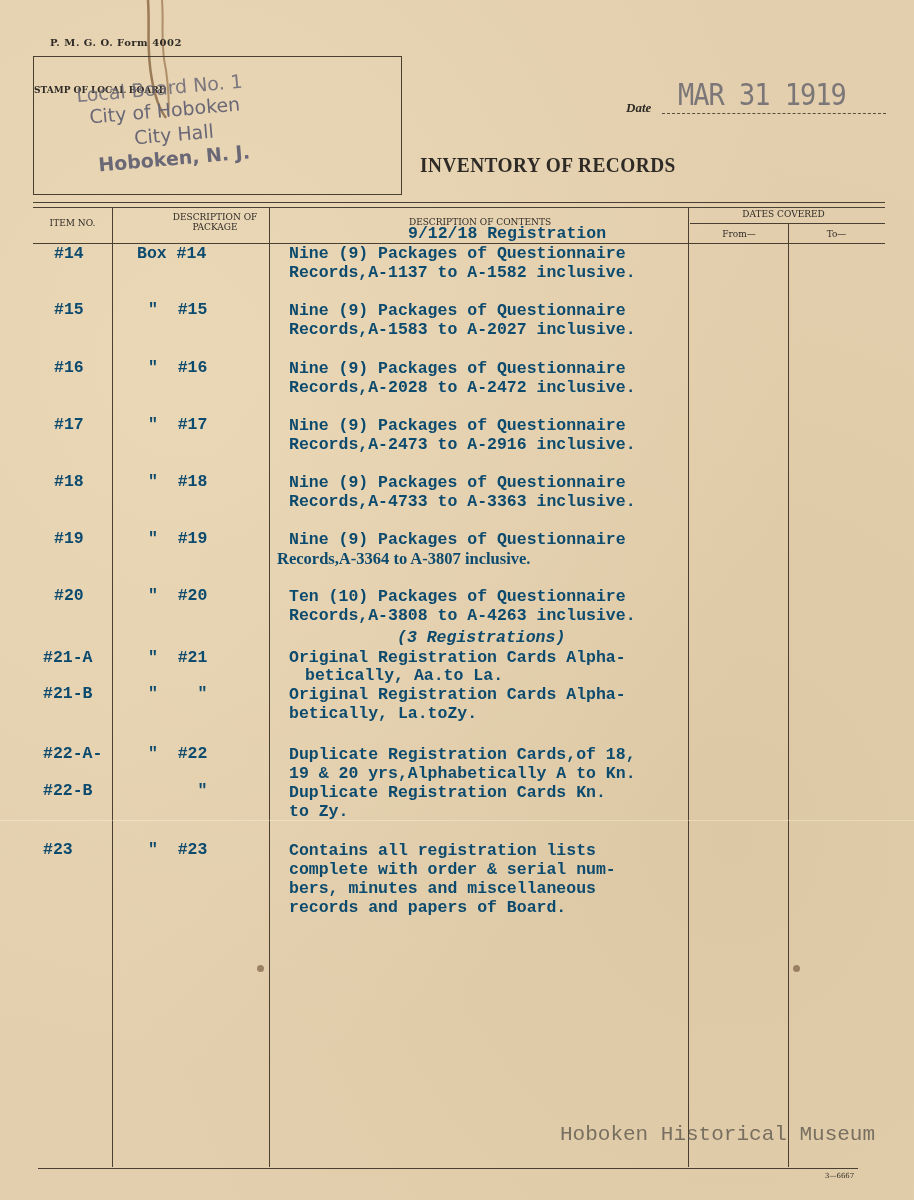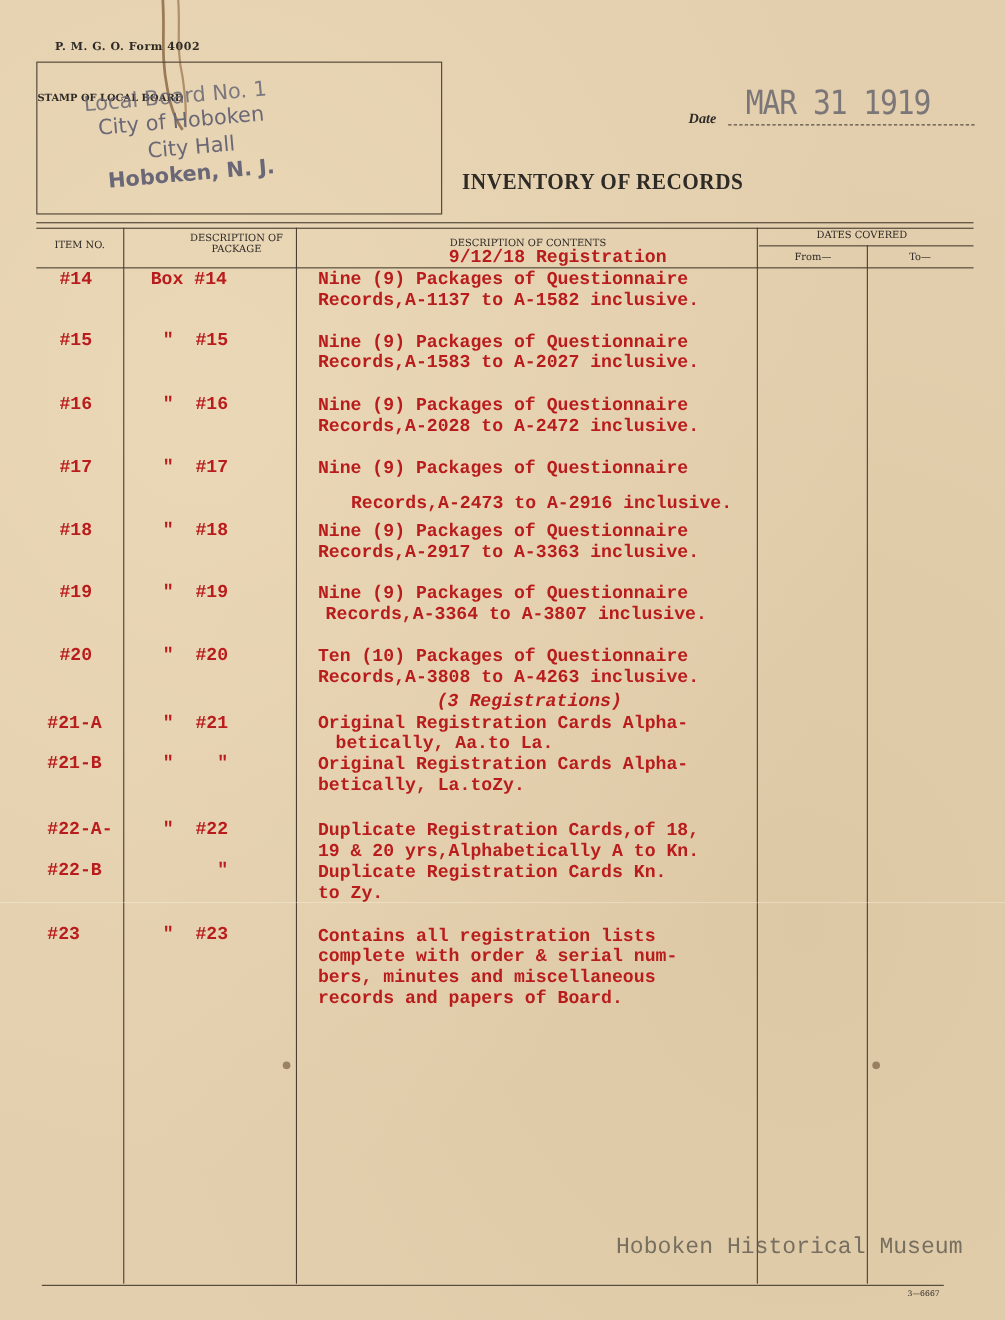--- a/index.html
+++ b/index.html
@@ -17,21 +17,21 @@
   .form-no { left: 50px; top: 37px; font-size: 10px; font-weight: bold; letter-spacing: 0.5px; font-family: "DejaVu Serif", serif; }
   .stamp-box { left: 33px; top: 56px; width: 367px; height: 137px; border: 1px solid #4a3f33; }
   .stamp-label { left: 0; top: 6px; width: 100%; text-align: left; font-size: 9px; font-weight: bold; font-family: "DejaVu Serif", serif; margin-top: 22px; }
   .stamp-line { font-family: "DejaVu Sans", sans-serif; color: #6a6876; font-size: 19px; position: absolute; white-space: nowrap; }
   .stain { left: 140px; top: 0; width: 40px; height: 120px; }
   .date-label { left: 626px; top: 100px; font-style: italic; font-weight: bold; font-size: 13px; }
   .date-line { left: 662px; top: 113px; width: 224px; border-bottom: 1px dashed #5a4f43; }
   .date-stamp { left: 678px; top: 79px; font-family: "DejaVu Sans Mono", monospace; font-size: 27px; color: #7b7678; letter-spacing: -1px; transform: scaleY(1.12); }
   .title { left: 420px; top: 153px; font-size: 21px; font-weight: bold; font-family: "Liberation Serif", serif; transform: scaleX(0.92); transform-origin: left; letter-spacing: 0.5px; }
   .hdr { position: absolute; font-size: 9px; font-family: "DejaVu Serif", serif; text-align: center; line-height: 10px; color: #2e2a26; }
-  .typed { position: absolute; font-family: "Liberation Mono", monospace; font-weight: bold; font-size: 16.5px; color: #b91c1c; white-space: pre; line-height: 19px; }
+  .typed { position: absolute; font-family: "Liberation Mono", monospace; font-weight: bold; font-size: 16.5px; color: #0c4a6e; white-space: pre; line-height: 19px; }
   .watermark { left: 560px; top: 1123px; font-family: Liberation Mono, monospace; font-size: 21px; color: rgba(90,85,75,0.78); }
   .print-code { left: 825px; top: 1172px; font-size: 7px; font-family: "DejaVu Serif", serif; }
 </style>
 </head>
 <body>
 
 <svg class="abs stain" width="40" height="120" viewBox="0 0 40 120">
   <path d="M8 0 C10 30 6 50 12 80 C14 95 20 110 26 118" stroke="#7a5530" stroke-width="2.5" fill="none" opacity="0.7"></path>
   <path d="M22 0 C24 25 20 45 26 70 C28 85 30 100 28 115" stroke="#8a6238" stroke-width="2" fill="none" opacity="0.6"></path>
 </svg>
@@ -82,31 +82,31 @@
 <div class="typed" style="left:289px;top:320px;">Records,A-1583 to A-2027 inclusive.</div>
 
 <div class="typed" style="left:54px;top:358px;">#16</div>
 <div class="typed" style="left:148px;top:358px;">"  #16</div>
 <div class="typed" style="left:289px;top:359px;">Nine (9) Packages of Questionnaire</div>
 <div class="typed" style="left:289px;top:378px;">Records,A-2028 to A-2472 inclusive.</div>
 
 <div class="typed" style="left:54px;top:415px;">#17</div>
 <div class="typed" style="left:148px;top:415px;">"  #17</div>
 <div class="typed" style="left:289px;top:416px;">Nine (9) Packages of Questionnaire</div>
-<div class="typed" style="left:289px;top:448px;margin-left:30px;">Records,A-2473 to A-2916 inclusive.</div>
+<div class="typed" style="left:289px;top:435px;">Records,A-2473 to A-2916 inclusive.</div>
 
 <div class="typed" style="left:54px;top:472px;">#18</div>
 <div class="typed" style="left:148px;top:472px;">"  #18</div>
 <div class="typed" style="left:289px;top:473px;">Nine (9) Packages of Questionnaire</div>
-<div class="typed" style="left:289px;top:492px;">Records,A-2917 to A-3363 inclusive.</div>
+<div class="typed" style="left:289px;top:492px;">Records,A-4733 to A-3363 inclusive.</div>
 
 <div class="typed" style="left:54px;top:529px;">#19</div>
 <div class="typed" style="left:148px;top:529px;">"  #19</div>
 <div class="typed" style="left:289px;top:530px;">Nine (9) Packages of Questionnaire</div>
-<div class="typed" style="left:296px;top:549px;">Records,A-3364 to A-3807 inclusive.</div>
+<div class="typed" style="left:277px;top:549px;font-family:Liberation Serif, serif;">Records,A-3364 to A-3807 inclusive.</div>
 
 <div class="typed" style="left:54px;top:586px;">#20</div>
 <div class="typed" style="left:148px;top:586px;">"  #20</div>
 <div class="typed" style="left:289px;top:587px;">Ten (10) Packages of Questionnaire</div>
 <div class="typed" style="left:289px;top:606px;">Records,A-3808 to A-4263 inclusive.</div>
 
 <div class="typed" style="left:397px;top:628px;font-style:italic;">(3 Registrations)</div>
 
 <div class="typed" style="left:43px;top:648px;">#21-A</div>
 <div class="typed" style="left:148px;top:648px;">"  #21</div>

